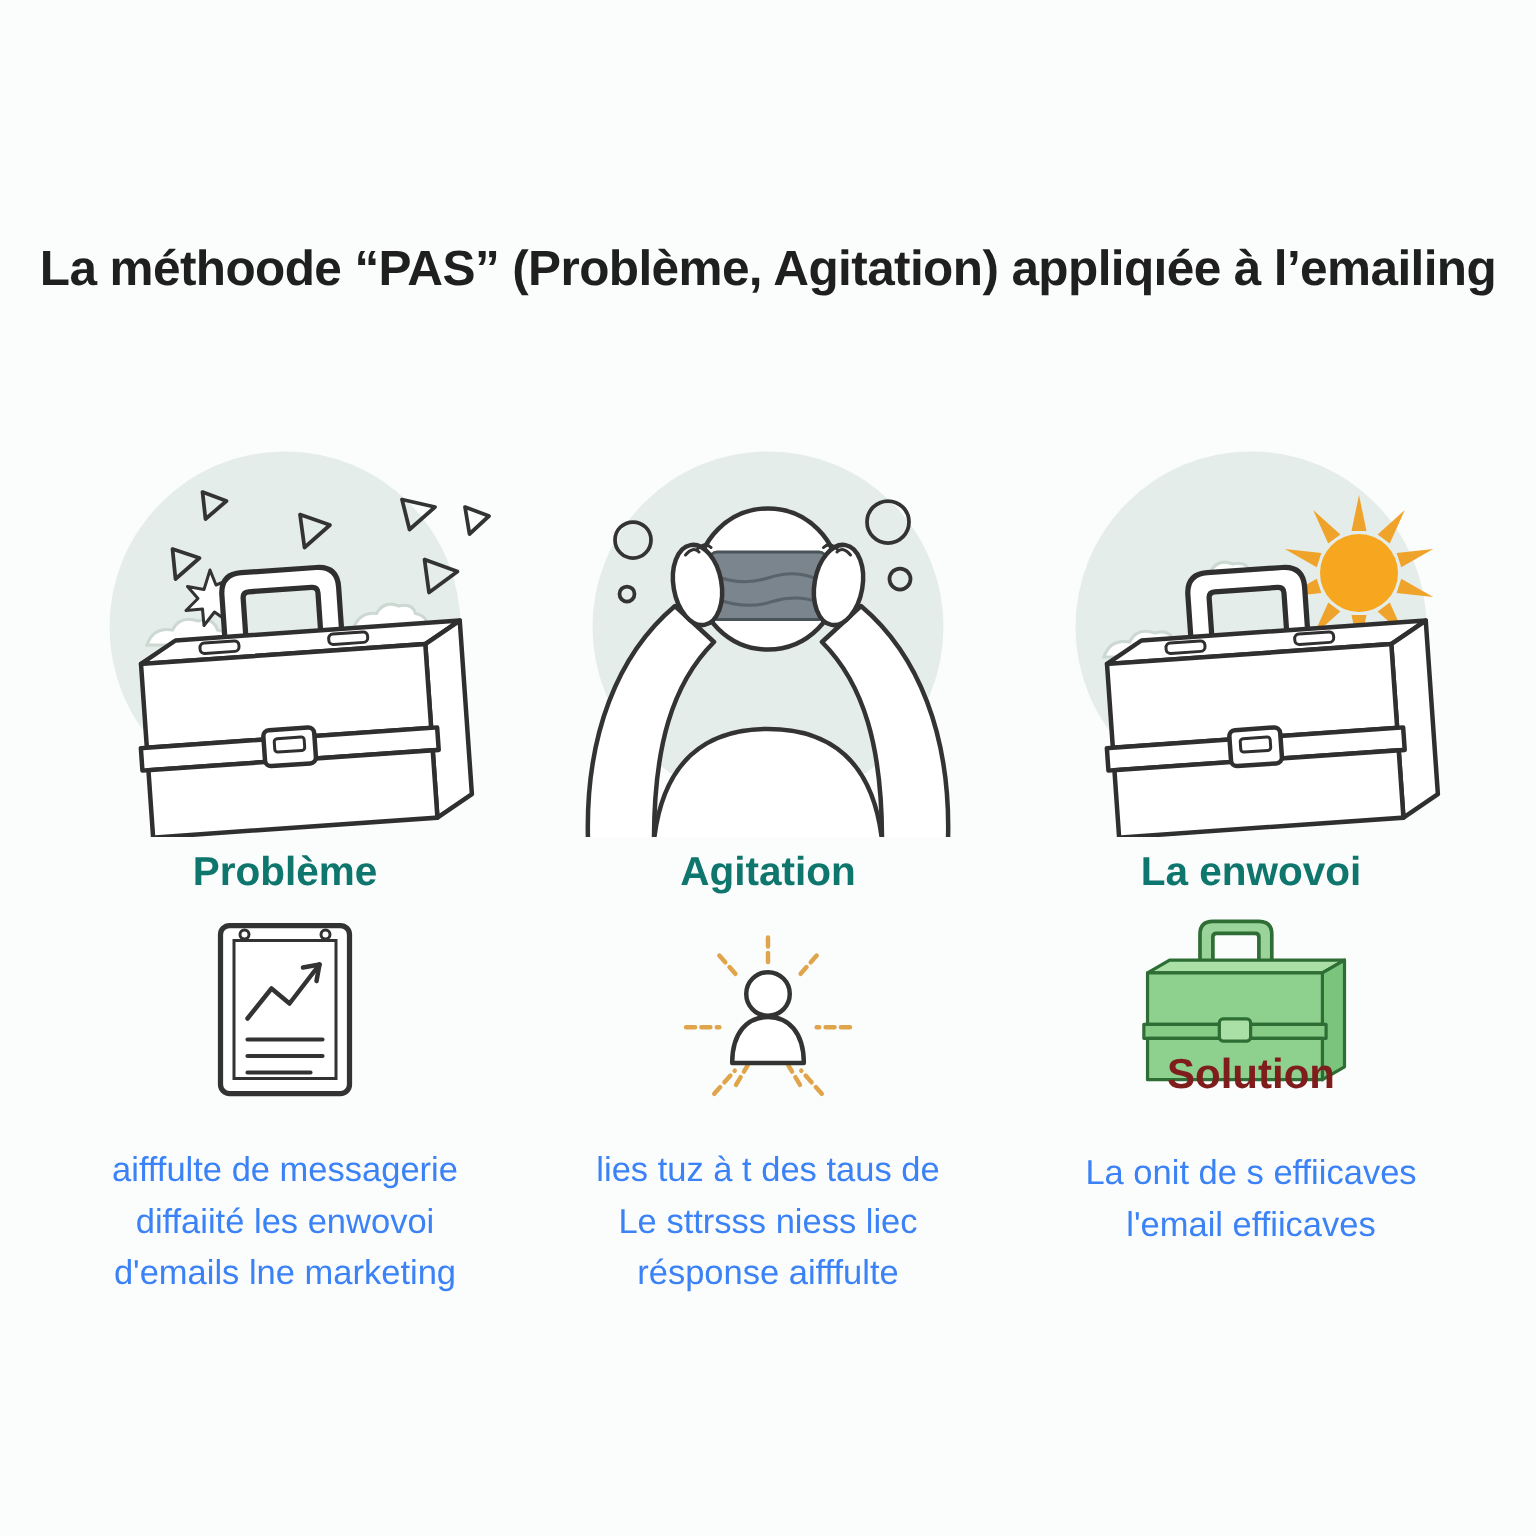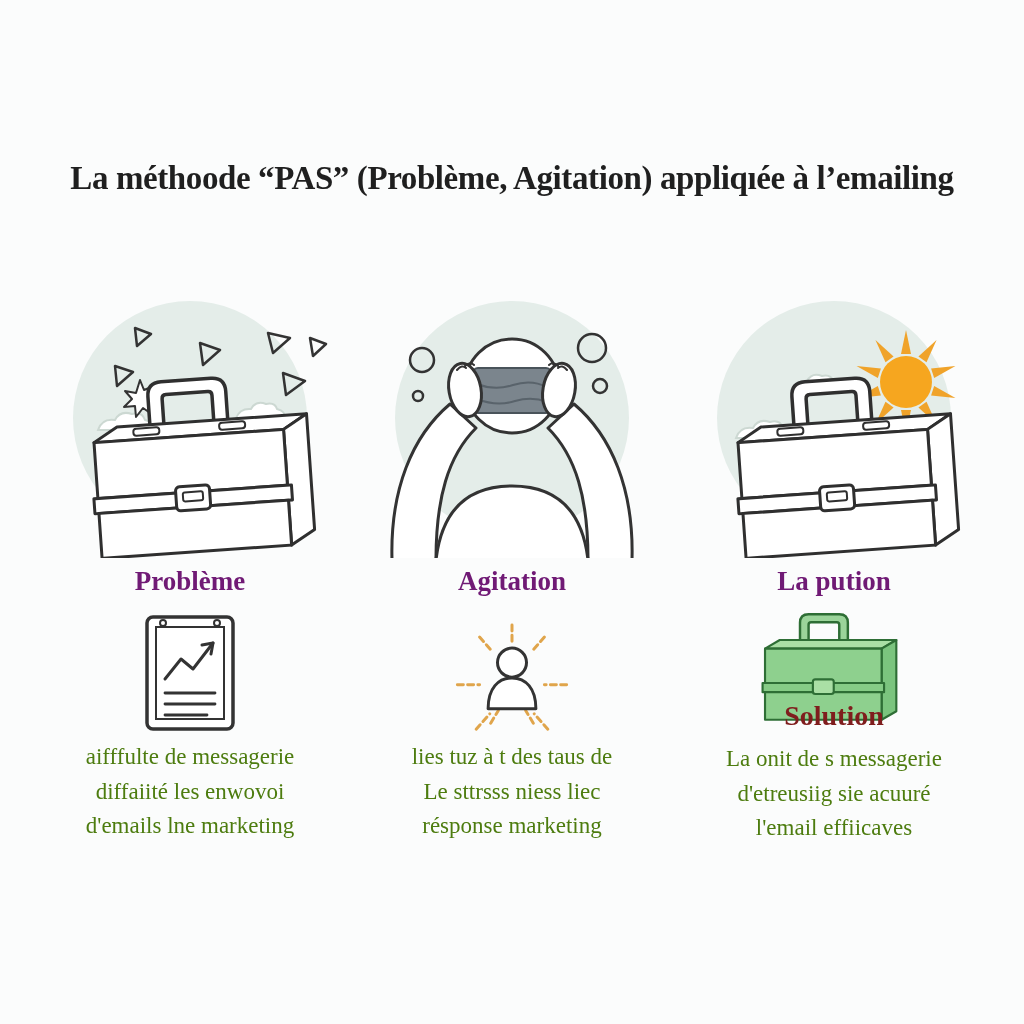--- a/index.html
+++ b/index.html
@@ -1,36 +1,36 @@
 <!DOCTYPE html>
 <html><head>
 <meta charset="utf-8">
 <style>
   html,body{margin:0;padding:0;background:#ffffff;}
   .page{
     width:1024px;height:1024px;position:relative;overflow:hidden;
     background:#fbfcfc;
-    font-family:Liberation Serif, serif;
+    font-family:Liberation Sans, sans-serif;
   }
   .title{
     position:absolute;top:160px;left:0;width:100%;
     text-align:center;font-size:33px;font-weight:bold;color:#1f1f1f;
     letter-spacing:-0.4px;
   }
   .columns{
     position:absolute;top:298px;left:38px;right:38px;
     display:flex;justify-content:space-between;
   }
   .column{width:304px;display:flex;flex-direction:column;align-items:center;}
   .illus{display:block;}
-  .label{font-size:27px;font-weight:bold;color:#701a75;margin-top:8px;height:34px;}
+  .label{font-size:27px;font-weight:bold;color:#0f766e;margin-top:8px;height:34px;}
   .iconwrap{margin-top:8px;height:128px;display:flex;align-items:center;justify-content:center;}
   .iconwrap.short{height:90px;align-items:flex-start;}
   .sublabel{font-size:28px;font-weight:bold;color:#7f1d1d;height:38px;margin-top:2px;}
-  .textblock{margin-top:4px;text-align:center;font-size:23px;color:#4d7c0f;line-height:1.5;}
+  .textblock{margin-top:26px;text-align:center;font-size:23px;color:#3b82f6;line-height:1.5;}
   .textblock div{white-space:nowrap;}
 </style>
 </head>
 <body>
 
 <div class="page">
 
   <div class="title">La méthoode “PAS” (Problème, Agitation) appliqıée à l’emailing</div>
 
   <div class="columns">
@@ -118,21 +118,21 @@
             <line x1="55" y1="135" x2="64" y2="120"></line>
             <line x1="105" y1="135" x2="96" y2="120"></line>
           </g>
           <path d="M52,118 C52,94 64,82 80,82 C96,82 108,94 108,118 Z" fill="#ffffff" stroke="#333333" stroke-width="3.5" stroke-linejoin="round"></path>
           <circle cx="80" cy="64" r="17" fill="#ffffff" stroke="#333333" stroke-width="3.5"></circle>
         </svg>
       </div>
       <div class="textblock">
         <div>lies tuz à t des taus de</div>
         <div>Le sttrsss niess liec</div>
-        <div>résponse marketing</div>
+        <div>résponse aifffulte</div>
       </div>
     </div>
 
     <div class="column">
       <svg class="illus" width="300" height="260" viewBox="0 0 300 260">
         <circle cx="150" cy="120" r="117" fill="#e4ede9"></circle>
         <path d="M52,140 q4,-12 17,-10 q5,-10 17,-6 q10,-3 13,6 q10,2 8,10 z" fill="#ffffff" stroke="#ccd8d2" stroke-width="2"></path>
         <path d="M108,92 q4,-10 15,-9 q5,-9 15,-5 q9,-2 11,5 q9,2 7,9 z" fill="#ffffff" stroke="#ccd8d2" stroke-width="2"></path>
         <g>
           <g fill="#f0a32a">
@@ -155,36 +155,35 @@
           <polygon points="246,138 270,124 270,240 246,254" fill="#ffffff" stroke-width="3"></polygon>
           <rect x="56" y="138" width="190" height="56" fill="#ffffff" stroke-width="3"></rect>
           <rect x="52" y="194" width="198" height="15" fill="#ffffff" stroke-width="3"></rect>
           <rect x="56" y="209" width="190" height="45" fill="#ffffff" stroke-width="3"></rect>
           <rect x="96" y="127" width="26" height="7" rx="3" fill="#ffffff" stroke-width="2"></rect>
           <rect x="182" y="127" width="26" height="7" rx="3" fill="#ffffff" stroke-width="2"></rect>
           <rect x="134" y="188" width="34" height="24" rx="4" fill="#ffffff" stroke-width="3"></rect>
           <rect x="141" y="194" width="20" height="9" rx="2" fill="none" stroke-width="2"></rect>
         </g>
       </svg>
-      <div class="label">La pution</div>
+      <div class="label">La enwovoi</div>
       <div class="iconwrap short">
         <svg width="195" height="118" viewBox="0 0 220 150">
           <g transform="translate(-22,-56) scale(0.78)" stroke="#2e6e35" stroke-linejoin="round" stroke-linecap="round">
             <path d="M113,140 L113,96 Q113,82 127,82 L177,82 Q191,82 191,96 L191,140 Z M127,140 L127,99 Q127,95 131,95 L173,95 Q177,95 177,99 L177,140 Z" fill="#9bd49a" fill-rule="evenodd" stroke-width="4"></path>
             <polygon points="56,138 80,124 270,124 246,138" fill="#aadfa5" stroke-width="3.5"></polygon>
             <polygon points="246,138 270,124 270,240 246,254" fill="#7bc47e" stroke-width="3.5"></polygon>
             <rect x="56" y="138" width="190" height="56" fill="#8ed08e" stroke-width="3.5"></rect>
             <rect x="52" y="194" width="198" height="15" fill="#86cc86" stroke-width="3.5"></rect>
             <rect x="56" y="209" width="190" height="45" fill="#8ed08e" stroke-width="3.5"></rect>
             <rect x="134" y="188" width="34" height="24" rx="4" fill="#aadfa5" stroke-width="3.5"></rect>
           </g>
         </svg>
       </div>
       <div class="sublabel">Solution</div>
       <div class="textblock">
-        <div>La onit de s messagerie</div>
-        <div>d'etreusiig sie acuuré</div>
+        <div>La onit de s effiicaves</div>
         <div>l'email effiicaves</div>
       </div>
     </div>
 
   </div>
 </div>
 
 </body></html>

